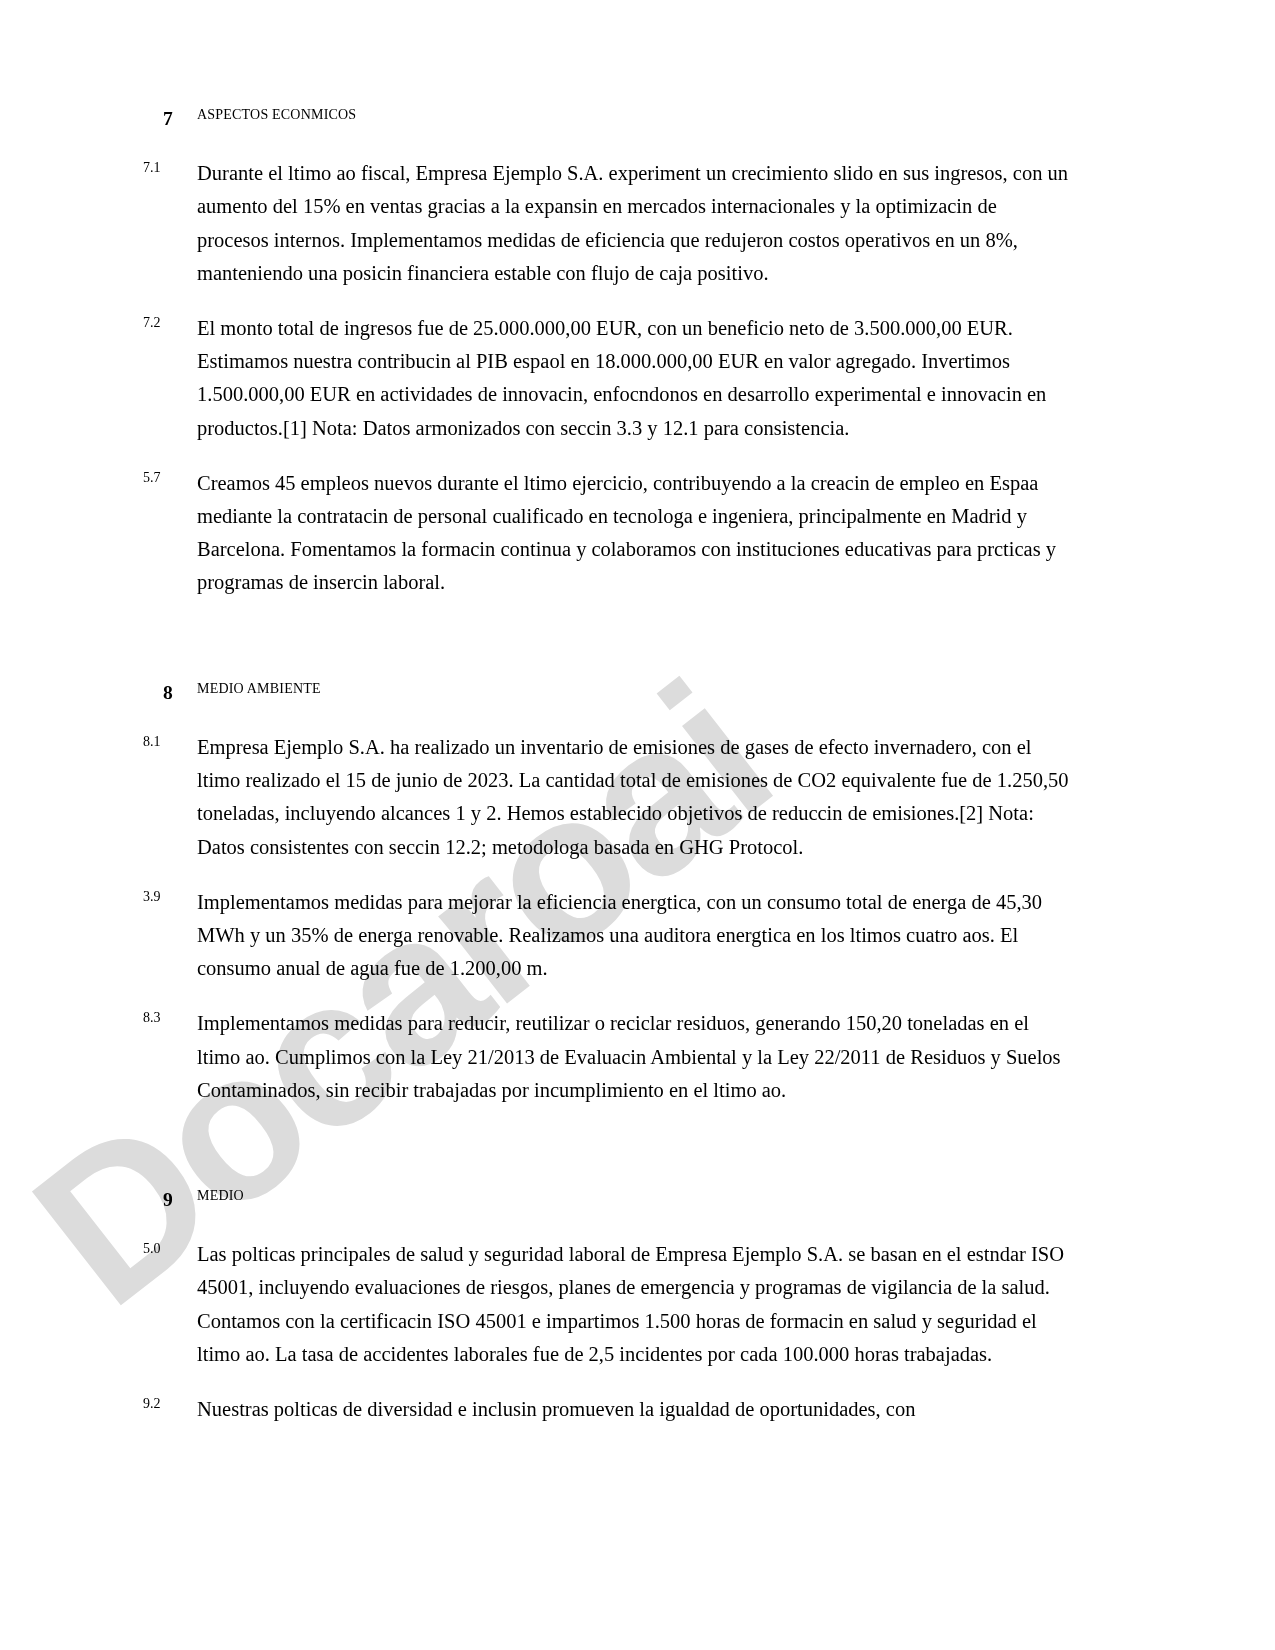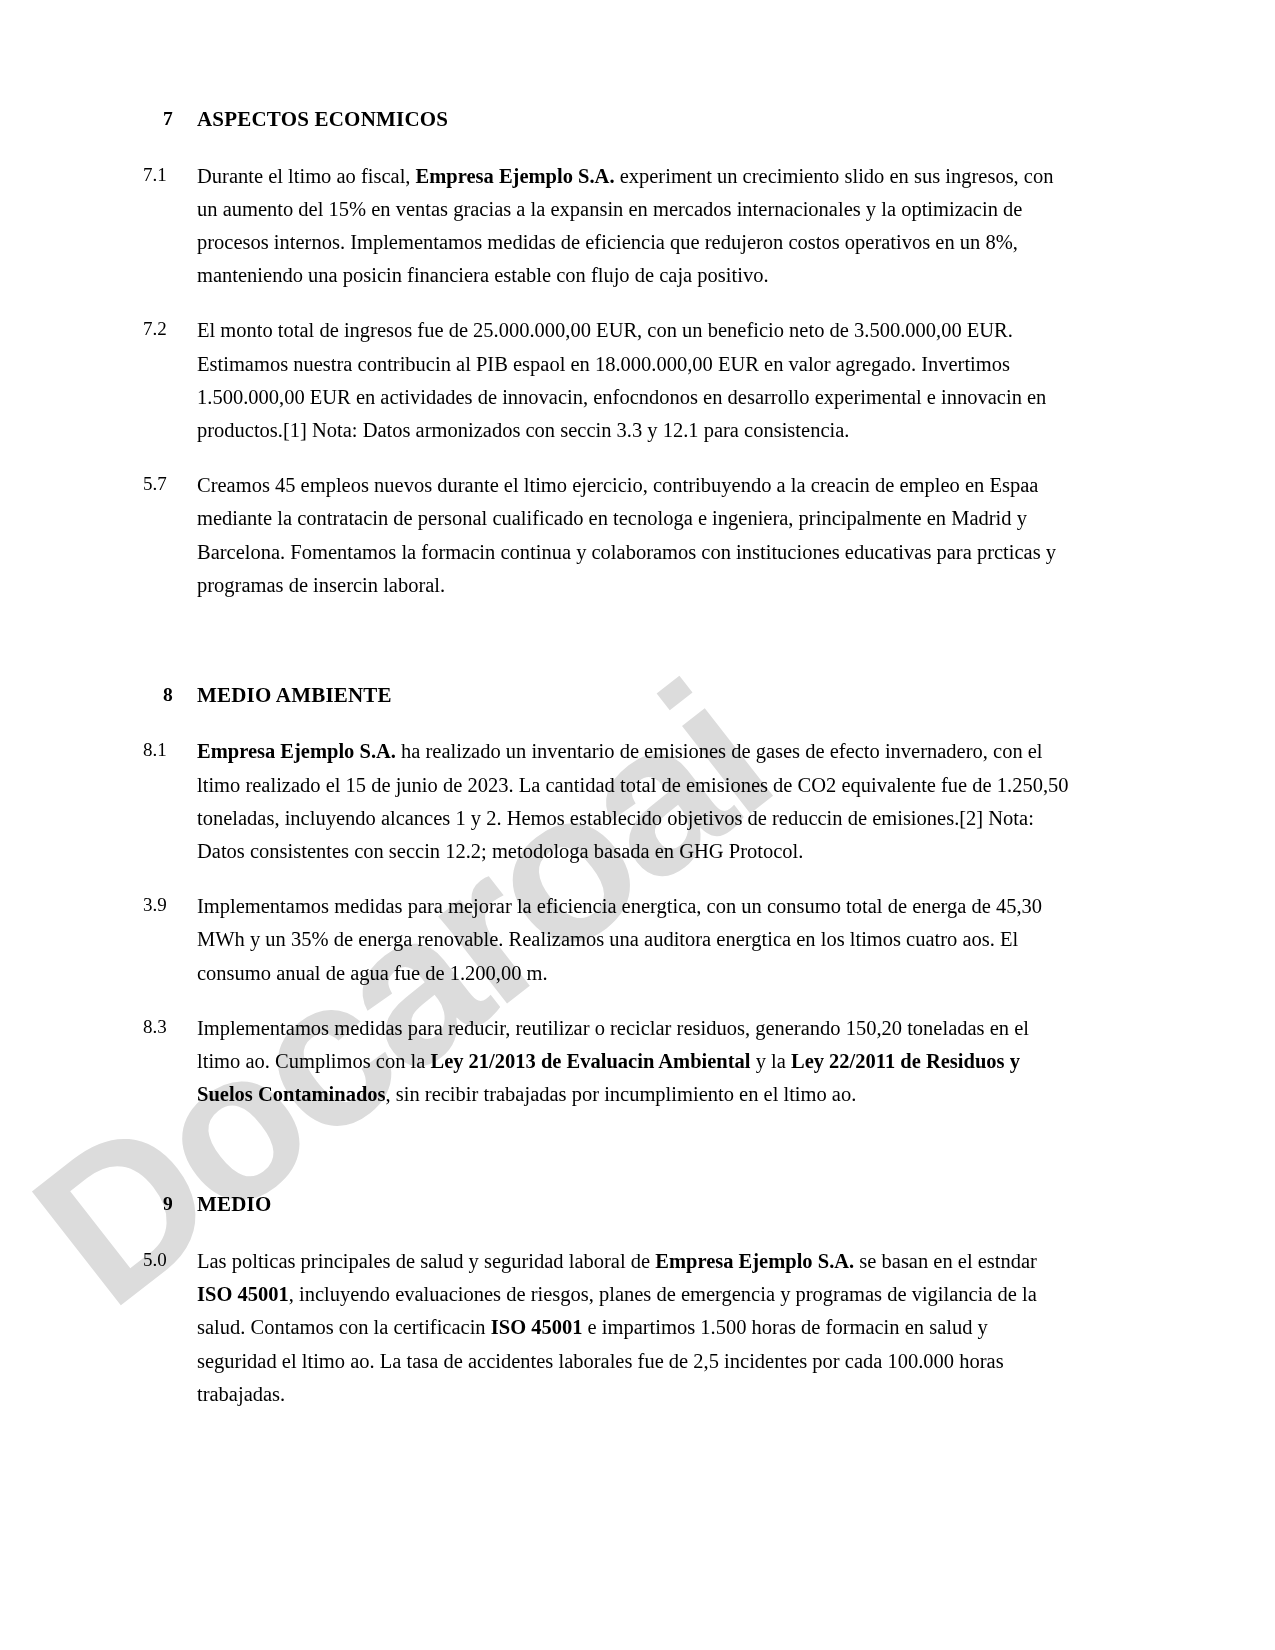--- a/index.html
+++ b/index.html
@@ -66,40 +66,40 @@
     flex: 0 0 54px;
     font-weight: 700;
     font-size: 19.5px;
     text-align: left;
     padding-left: 20px;
     box-sizing: border-box;
     line-height: 1.5;
   }
   .heading .body {
     flex: 1 1 auto;
-    font-weight: 700;
-    font-size: 21px;
+    font-weight: 400;
+    font-size: 14px;
     letter-spacing: 0.2px;
     line-height: 1.5;
   }
 
   .para .num {
     width: 54px;
     flex: 0 0 54px;
-    font-size: 19px;
+    font-size: 14px;
     line-height: 1.62;
     text-align: left;
   }
   .para .body {
     flex: 1 1 auto;
     font-size: 20.5px;
     line-height: 1.62;
     text-align: left;
   }
-  .para .body b { font-weight: 700; }
+  .para .body b { font-weight: 400; }
 
   .spacer-top-first { height: 104px; }
   .gap-after-heading { height: 24px; }
   .gap-between-paras { height: 22px; }
   .gap-section { height: 78px; }
 </style>
 </head>
 <body>
 
 <div class="page">
@@ -154,16 +154,20 @@
         <div class="block heading">
           <div class="num">9</div>
           <div class="body">MEDIO</div>
         </div>
         <div class="gap-after-heading"></div>
         <div class="block para">
           <div class="num">5.0</div>
           <div class="body"><span>Las polticas principales de salud y seguridad laboral de </span><b>Empresa Ejemplo S.A.</b><span> se basan en el estndar </span><b>ISO 45001</b><span>, incluyendo evaluaciones de riesgos, planes de emergencia y programas de vigilancia de la salud. Contamos con la certificacin </span><b>ISO 45001</b><span> e impartimos 1.500 horas de formacin en salud y seguridad el ltimo ao. La tasa de accidentes laborales fue de 2,5 incidentes por cada 100.000 horas trabajadas.</span></div>
         </div>
         <div class="gap-between-paras"></div>
+        <div class="block para">
+          <div class="num">9.2</div>
+          <div class="body"><span>Nuestras polticas de diversidad e inclusin promueven la igualdad de oportunidades, con</span></div>
+        </div>
       </div>
   </div>
 
 </div>
 
 </body></html>

